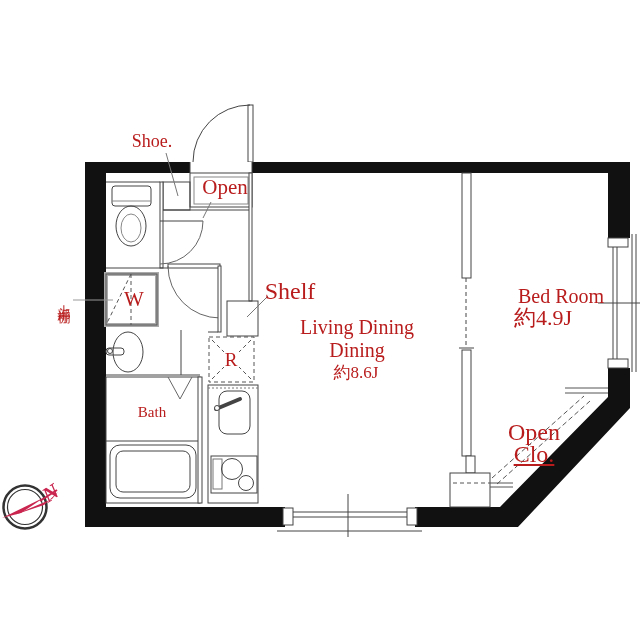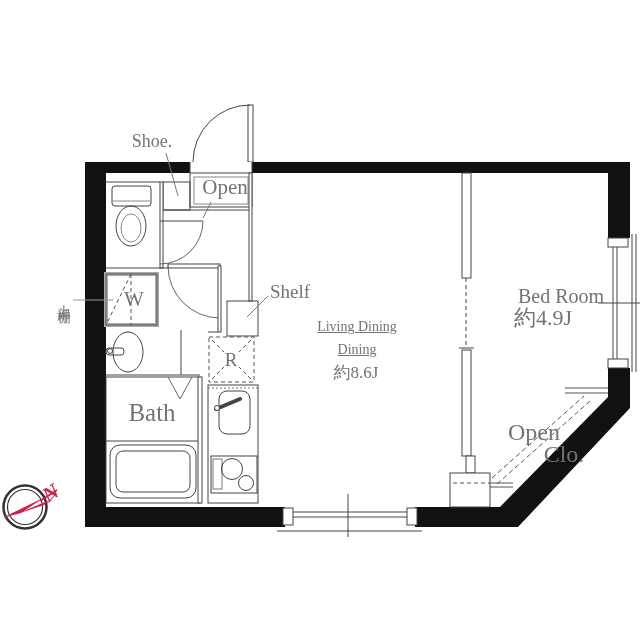--- a/index.html
+++ b/index.html
@@ -1,28 +1,28 @@
 <!DOCTYPE html>
 <html><head>
 <meta charset="utf-8">
 <style>
   html,body{margin:0;padding:0;background:#fff;}
   #plan{position:relative;width:640px;height:640px;background:#ffffff;overflow:hidden;
         font-family:"Liberation Serif","DejaVu Serif",serif;}
   #plan svg{position:absolute;left:0;top:0;}
-  .lbl{position:absolute;transform:translate(-50%,-50%);color:#737373;white-space:nowrap;
+  .lbl{position:absolute;transform:translate(-50%,-50%);color:#b91c1c;white-space:nowrap;
        font-family:"Liberation Serif","DejaVu Serif",serif;line-height:1;}
   .lbl-shoe{font-size:18px;}
   .lbl-entry{font-size:21px;}
-  .lbl-shelf{font-size:19px;}
-  .lbl-ldk1,.lbl-ldk2{font-size:14px;text-decoration:underline;}
+  .lbl-shelf{font-size:24px;}
+  .lbl-ldk1,.lbl-ldk2{font-size:20px;}
   .lbl-ldk3{font-size:17px;font-family:Liberation Serif, serif;}
   .lbl-bed{font-size:20px;margin-left:19px;}
   .lbl-bedsize{font-size:22px;}
-  .lbl-bath{font-size:25px;}
+  .lbl-bath{font-size:15px;}
   .lbl-open{font-size:24px;}
   .lbl-w{font-size:21px;}
   .lbl-r{font-size:19px;}
   .lbl-upper{font-size:13px;writing-mode:vertical-rl;text-orientation:upright;
              transform:translate(-50%,-50%);letter-spacing:3px;}
 </style>
 </head>
 <body>
 
 <div id="plan">
@@ -192,17 +192,17 @@
   <span class="lbl lbl-shoe" style="left:152px;top:141px;">Shoe.</span>
   <span class="lbl lbl-entry" style="left:225px;top:187px;">Open</span>
   <span class="lbl lbl-shelf" style="left:290px;top:291px;">Shelf</span>
   <span class="lbl lbl-ldk1" style="left:357px;top:327px;">Living Dining</span>
   <span class="lbl lbl-ldk2" style="left:357px;top:350px;">Dining</span>
   <span class="lbl lbl-ldk3" style="left:356px;top:372px;">約8.6J</span>
   <span class="lbl lbl-bed" style="left:542px;top:296px;">Bed Room</span>
   <span class="lbl lbl-bedsize" style="left:543px;top:318px;">約4.9J</span>
   <span class="lbl lbl-bath" style="left:152px;top:412px;">Bath</span>
   <span class="lbl lbl-open" style="left:534px;top:432px;">Open</span>
-  <span class="lbl lbl-open" style="left:564px;top:454px;">Clo.</span>
+  <span class="lbl lbl-open" style="left:534px;top:454px;text-decoration:underline;">Clo.</span>
   <span class="lbl lbl-w" style="left:134px;top:299px;">W</span>
   <span class="lbl lbl-r" style="left:231px;top:359px;">R</span>
   <span class="lbl lbl-upper" style="left:64px;top:299px;">上部棚</span>
 </div>
 
 </body></html>

